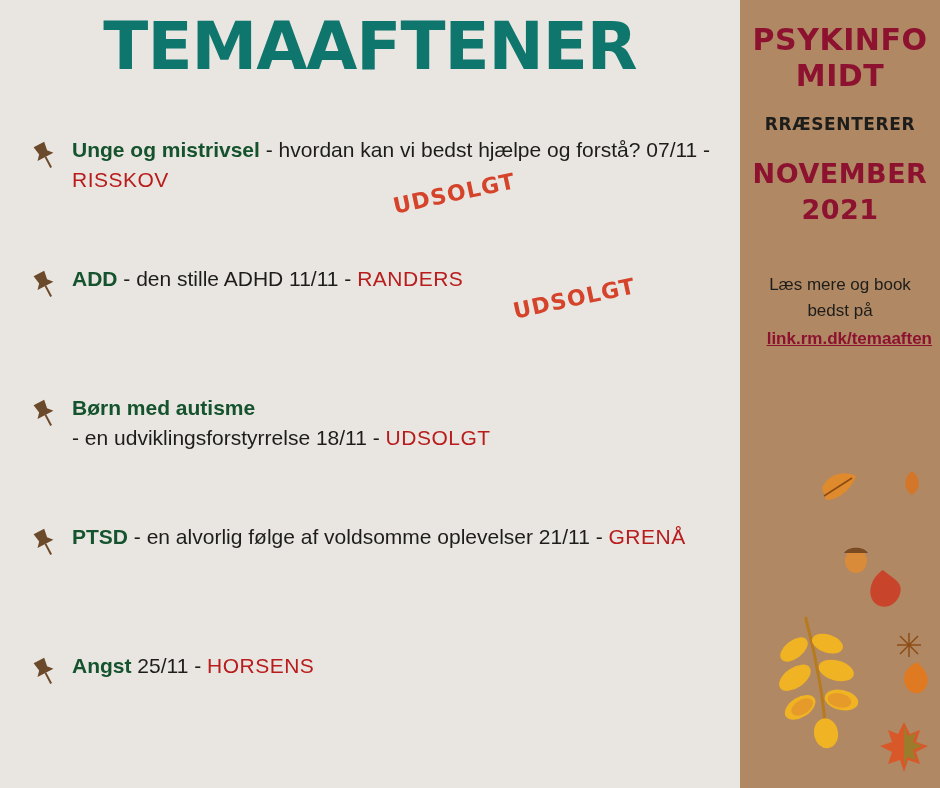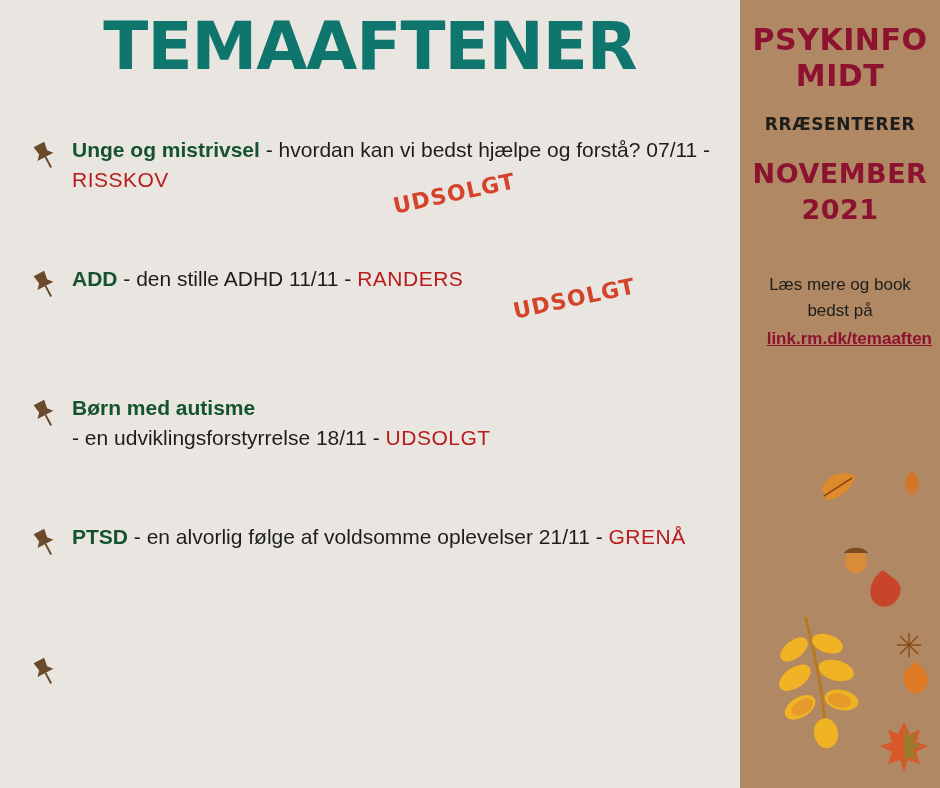--- a/index.html
+++ b/index.html
@@ -221,20 +221,23 @@
 
       <div class="event">
         <span class="pin">
           <svg width="34" height="34" viewBox="0 0 34 34">
             <g transform="rotate(-28 17 17)">
               <path d="M11 4 L23 4 L21.5 13 L26 18 L8 18 L12.5 13 Z" fill="#6b4a2b"></path>
               <rect x="16" y="18" width="2" height="12" fill="#6b4a2b"></rect>
             </g>
           </svg>
         </span>
+        <div class="event-line">
+          <span class="ev-title">Angst</span><span class="ev-text"> 25/11 - </span><span class="ev-place">HORSENS</span>
+        </div>
       </div>
 
     </div>
   </div>
 
   <div class="right">
     <div class="brand">
       <div>PSYKINFO</div>
       <div>MIDT</div>
     </div>

